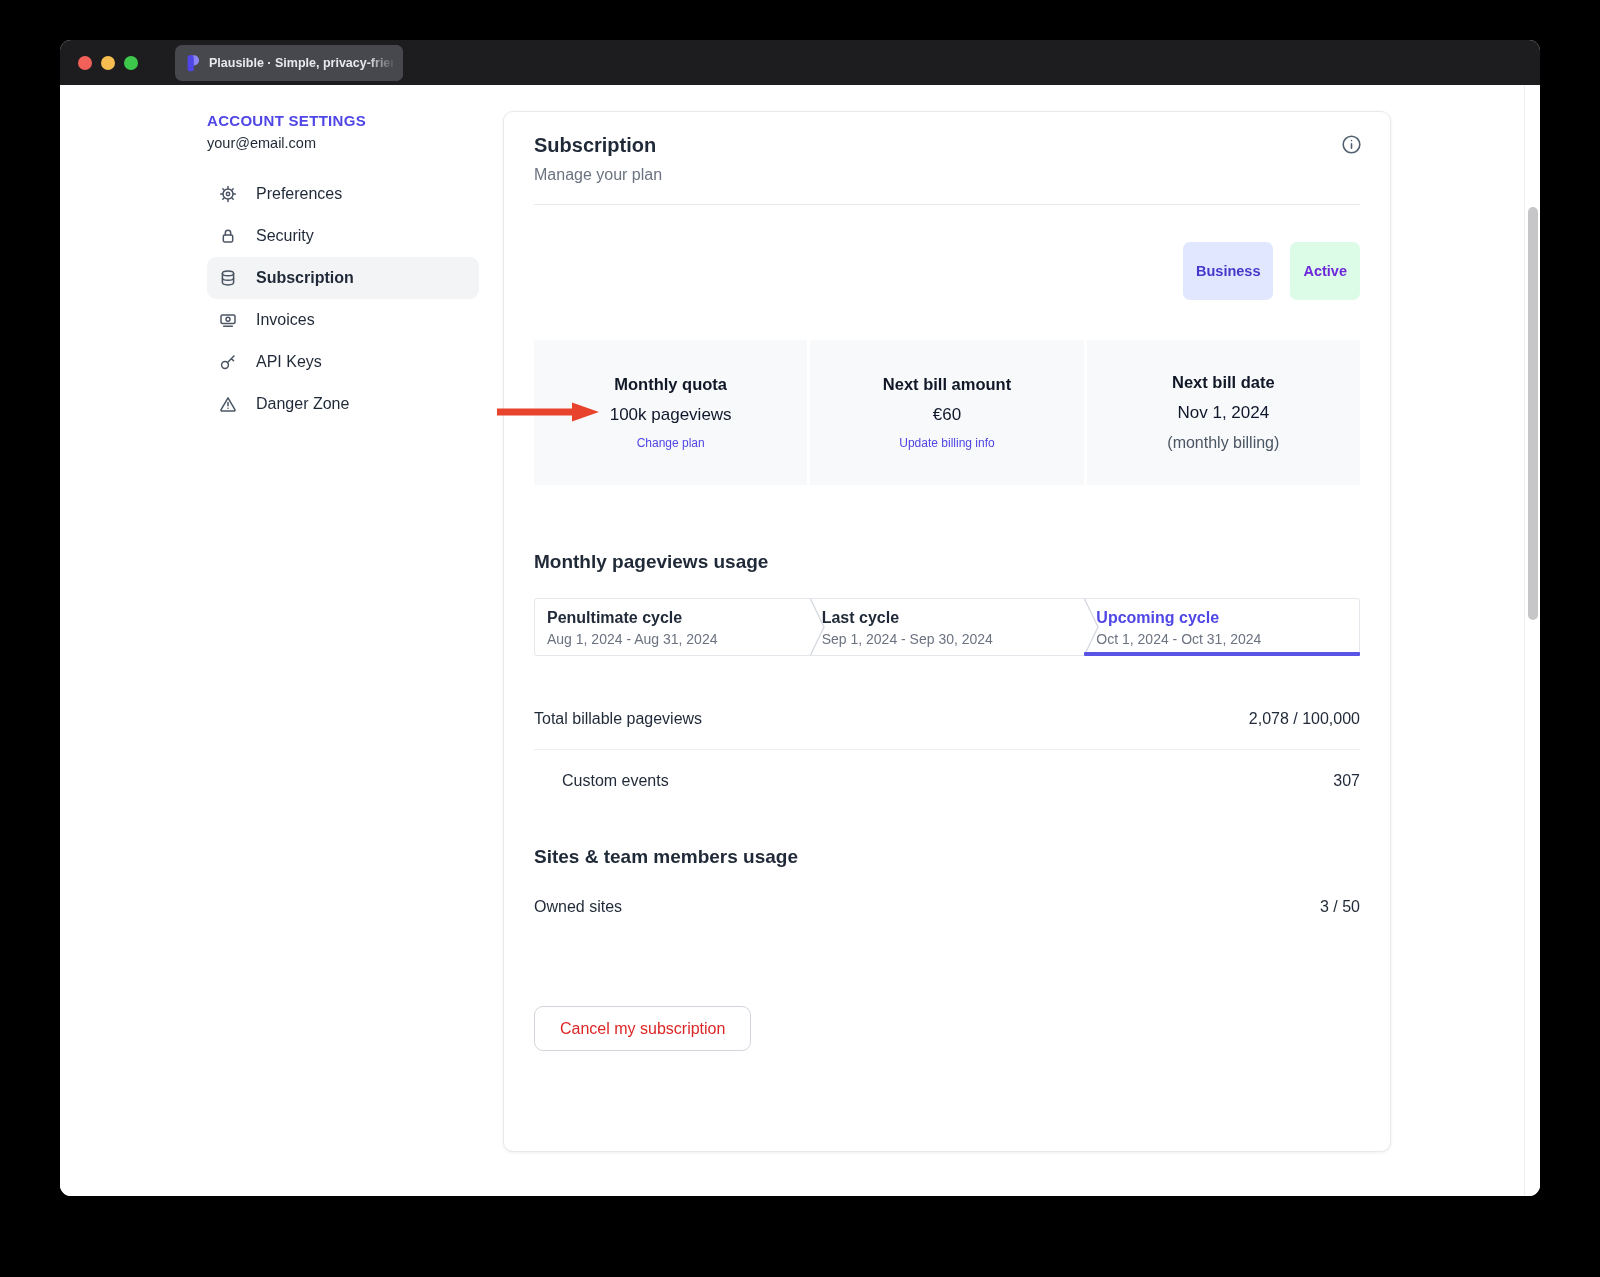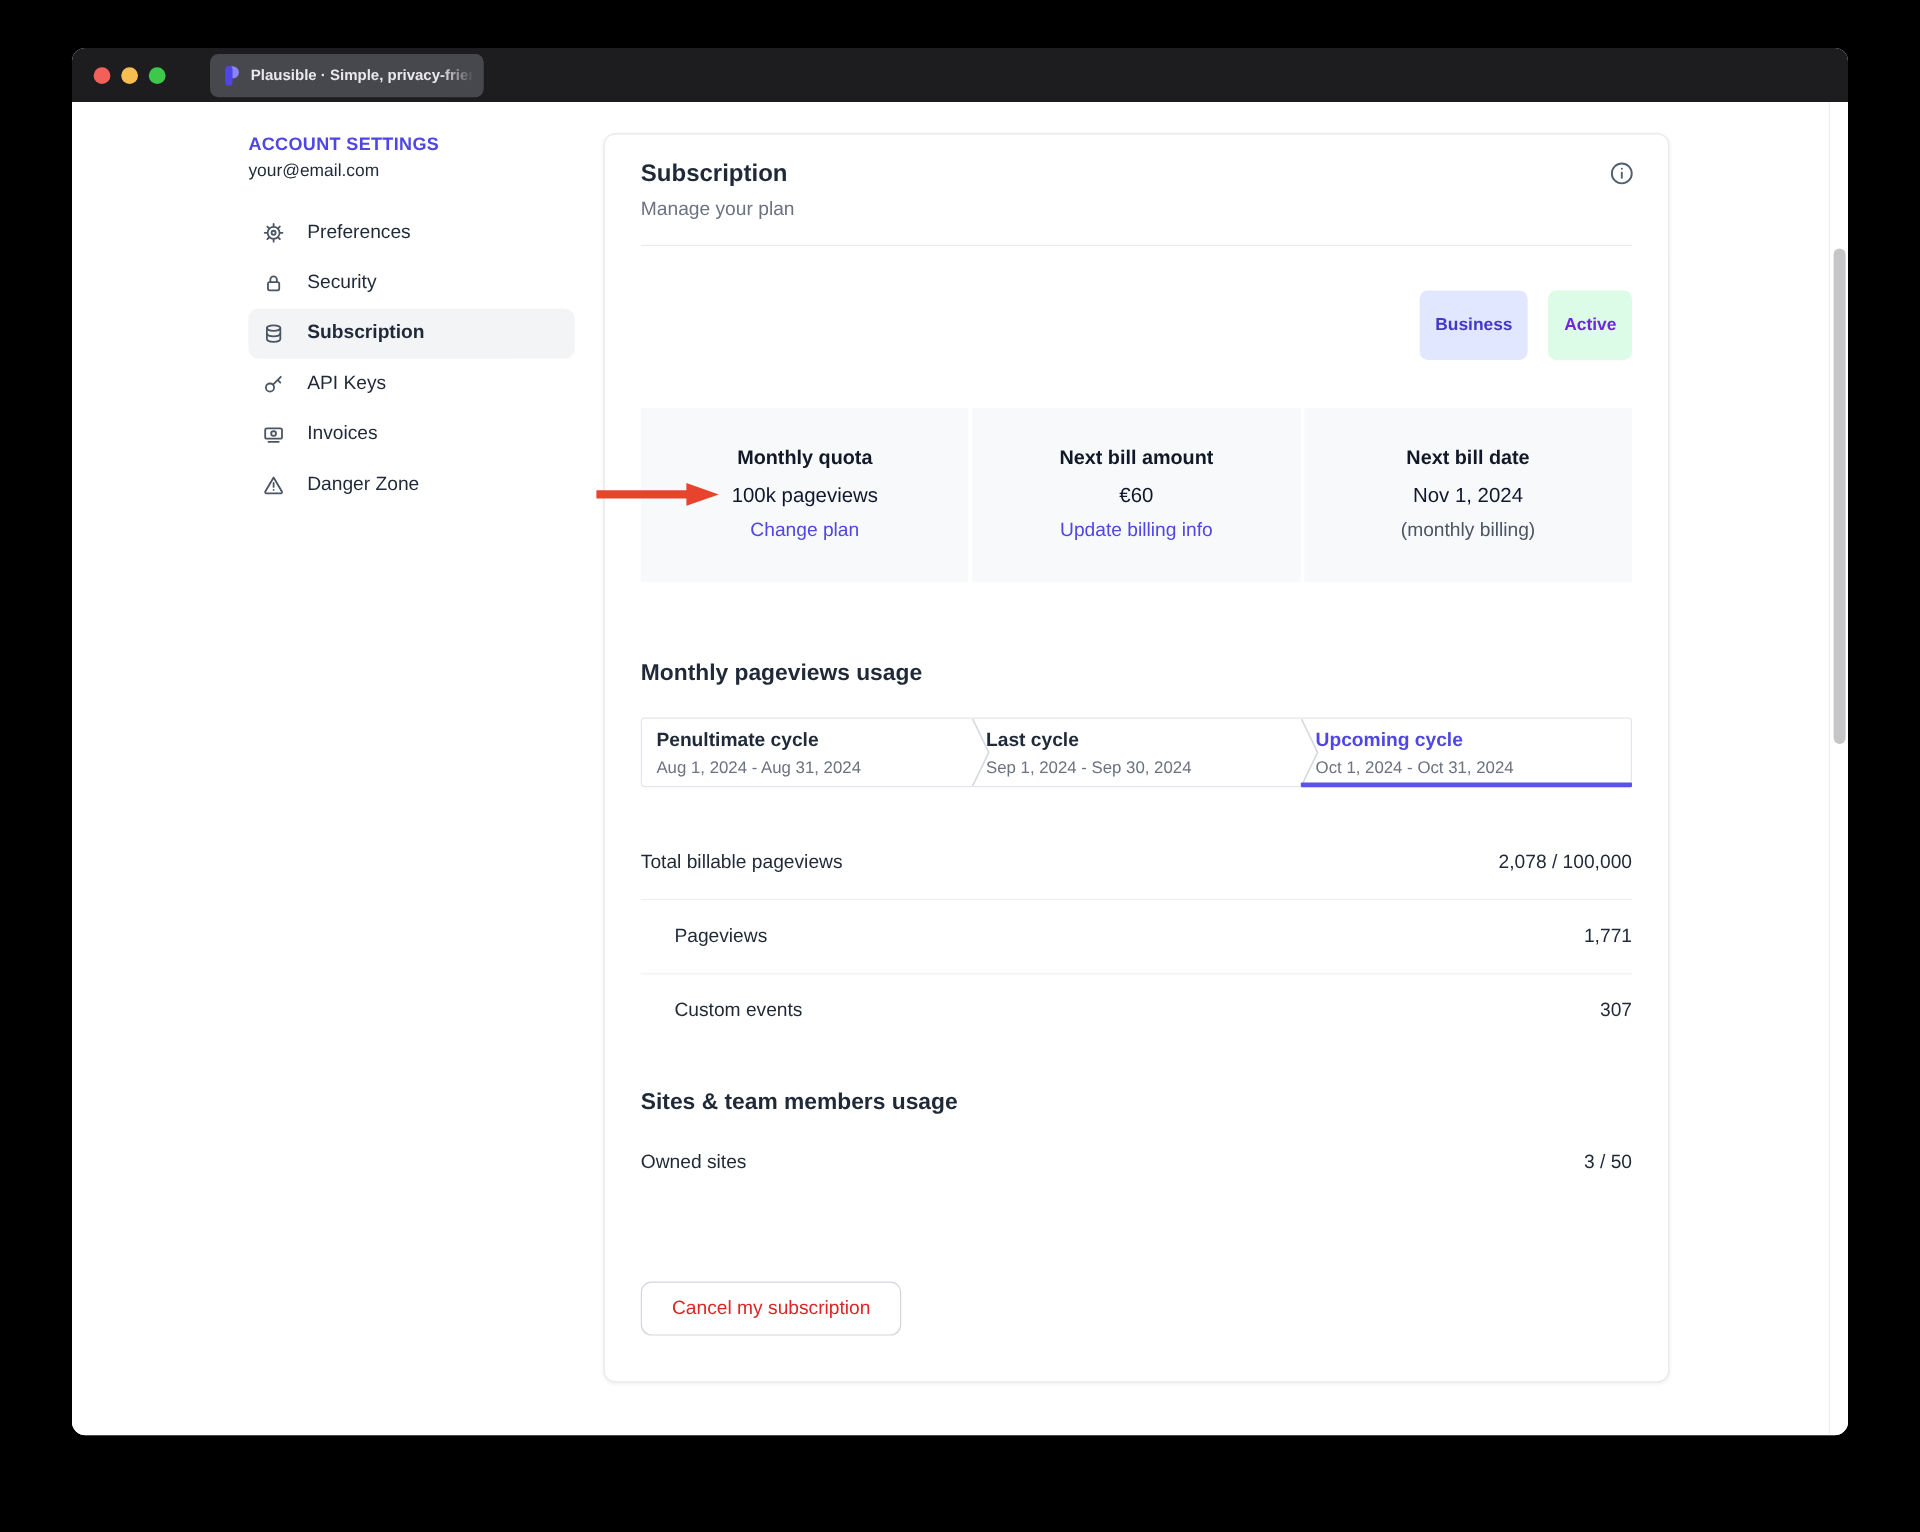--- a/index.html
+++ b/index.html
@@ -43,21 +43,21 @@
 
   .badges { margin-top:37px; display:flex; justify-content:flex-end; gap:17px; }
   .badge { font-size:14.5px; font-weight:600; padding:21px 13px; border-radius:7px; }
   .badge.plan { background:#E0E7FF; color:#4338CA; }
   .badge.status { background:#DCFCE7; color:#6d28d9; }
 
   .stats { margin-top:40px; display:grid; grid-template-columns:1fr 1fr 1fr; gap:3px; }
   .stat-cell { background:#F8F9FB; height:145px; display:flex; flex-direction:column; align-items:center; justify-content:center; }
   .stat-label { font-size:16.5px; font-weight:700; color:#111827; }
   .stat-value { margin-top:11px; font-size:17px; color:#0f172a;text-align:center; }
-  .stat-link { margin-top:11px; font-size:16px; color:#4F46E5; text-decoration:none; cursor:pointer; }
+  .stat-link { margin-top:11px; font-size:12px; color:#4F46E5; text-decoration:none; cursor:pointer; }
   .stat-note { margin-top:11px; font-size:16px; color:#4B5563; }
 
   .section-heading { margin-top:66px; font-size:19px; font-weight:600; color:#1F2937; }
 
   .cycle-tabs { position:relative; margin-top:25px; height:58px; border:1px solid #E3E6EA; border-radius:3px;
                 display:grid; grid-template-columns:1fr 1fr 1fr; }
   .cycle-tab { padding:10px 0 0 12px; cursor:pointer; }
   .cycle-title { font-size:16px; font-weight:600; color:#1F2937; }
   .cycle-range { margin-top:4px; font-size:14px; color:#6B7280; }
   .cycle-tab.active .cycle-title { color:#4F46E5; }
@@ -143,36 +143,36 @@
               <path d="M3.4 4.4v9.2c0 1.27 2.5 2.3 5.6 2.3s5.6-1.03 5.6-2.3V4.4"></path>
               <path d="M3.4 9c0 1.27 2.5 2.3 5.6 2.3S14.6 10.27 14.6 9"></path>
             </svg>
           </span>
           <span>Subscription</span>
         </div>
 
         <div class="nav-item">
           <span class="nav-icon">
             <svg viewBox="0 0 18 18">
-              <circle cx="6" cy="12" r="3.4"></circle>
-              <path d="M8.5 9.5L15 3M12.4 5.6l2.2 2.2"></path>
-            </svg>
-          </span>
-          <span>API Keys</span>
-        </div>
-
-        <div class="nav-item">
-          <span class="nav-icon">
-            <svg viewBox="0 0 18 18">
               <rect x="2" y="4" width="14" height="8.6" rx="1.5"></rect>
               <circle cx="9" cy="8.3" r="2"></circle>
               <path d="M4.7 15.2h8.6"></path>
             </svg>
           </span>
           <span>Invoices</span>
+        </div>
+
+        <div class="nav-item">
+          <span class="nav-icon">
+            <svg viewBox="0 0 18 18">
+              <circle cx="6" cy="12" r="3.4"></circle>
+              <path d="M8.5 9.5L15 3M12.4 5.6l2.2 2.2"></path>
+            </svg>
+          </span>
+          <span>API Keys</span>
         </div>
 
         <div class="nav-item">
           <span class="nav-icon">
             <svg viewBox="0 0 18 18">
               <path d="M9 2.9l6.9 11.7a1 1 0 0 1-.86 1.5H2.96a1 1 0 0 1-.86-1.5Z"></path>
               <path d="M9 7.4v3.4M9 13.3h.01"></path>
             </svg>
           </span>
           <span>Danger Zone</span>
@@ -242,24 +242,20 @@
         </div>
         <div class="active-underline"></div>
       </div>
 
       <div class="usage-rows">
         <div class="u-row">
           <span>Total billable pageviews</span>
           <span class="u-value">2,078 / 100,000</span>
         </div>
         <div class="u-row indent">
-          <span>Pageviews</span>
-          <span class="u-value">1,771</span>
-        </div>
-        <div class="u-row indent">
           <span>Custom events</span>
           <span class="u-value">307</span>
         </div>
       </div>
 
       <div class="section-heading" style="margin-top:34px;">Sites &amp; team members usage</div>
 
       <div class="usage-rows sites-rows">
         <div class="u-row">
           <span>Owned sites</span>

